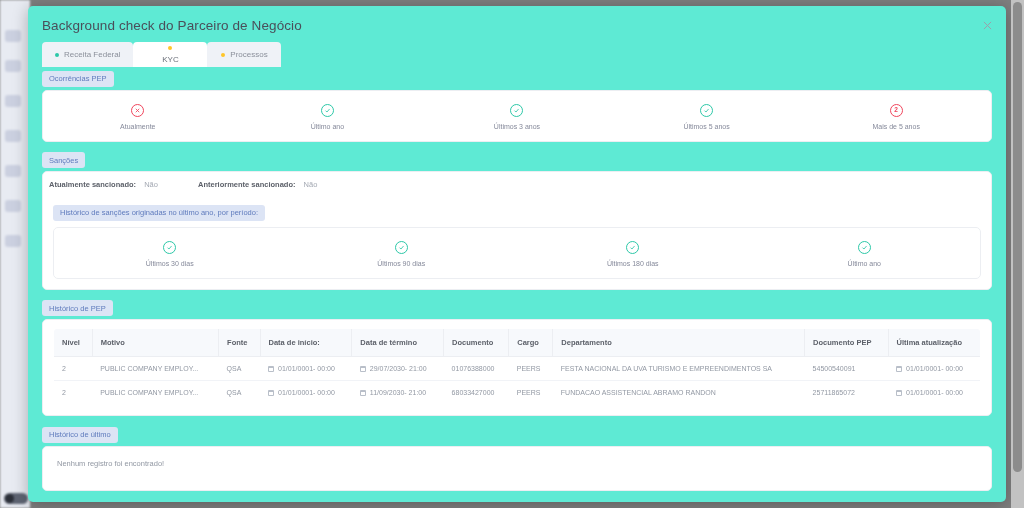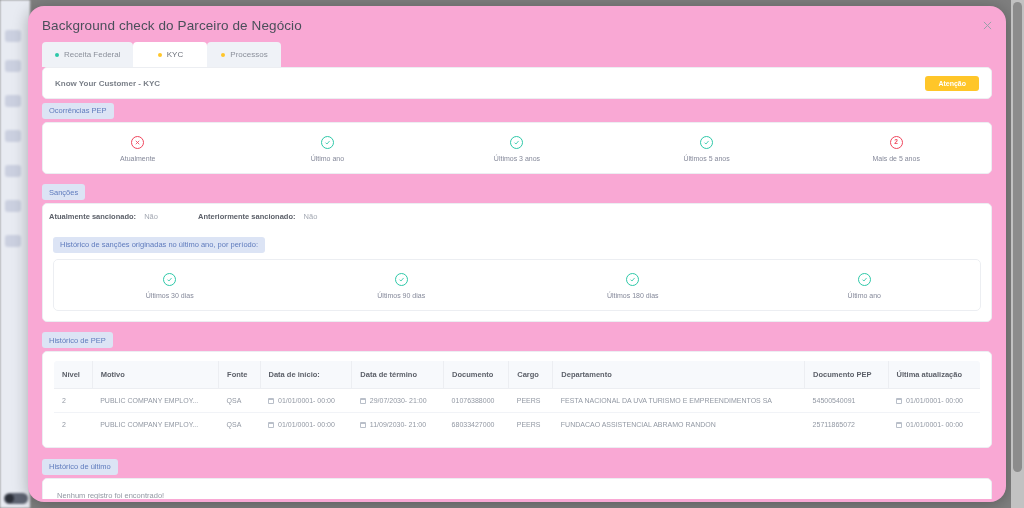--- a/index.html
+++ b/index.html
@@ -38,22 +38,22 @@
   #app-backdrop .bg-toggle::before {
     content: ""; position: absolute; left: 1px; top: 1px;
     width: 9px; height: 9px; border-radius: 50%; background: #2b2f38;
   }
 
   
   #modal {
     position: absolute;
     left: 28px; top: 6px;
     width: 978px; height: 496px;
-    background: #f9a8d4;
-    border-radius: 16px;
+    background: #5eead4;
+    border-radius: 5px;
     box-shadow: 0 2px 16px rgba(0,0,0,.28);
     overflow: hidden;
   }
   .modal-header {
     height: 38px;
     display: flex; align-items: center;
     padding: 0 14px 0 14px;
     position: relative;
   }
   .modal-title {
@@ -77,21 +77,21 @@
     height: 25px;
     min-width: 74px;
     display: flex; align-items: center; justify-content: center; gap: 5px;
     background: #eff2f7;
     border-radius: 4px 4px 0 0;
     padding: 0 13px;
     font-size: 8px; color: #8b909b;
     cursor: pointer;
     position: relative;
   }
-  .tab.active { background: #ffffff; color: #6b707a; }
+  .tab.active { background: #ffffff; color: #6b707a; flex-direction: column; }
   .tab .dot { width: 4px; height: 4px; border-radius: 50%; display: inline-block; }
 
   
   .modal-body {
     padding: 0 14px 10px 14px;
     height: calc(100% - 64px);
     overflow: hidden;
   }
   .card {
     background: #ffffff;
@@ -240,26 +240,20 @@
       <span>KYC</span>
     </div>
     <div class="tab">
       <span class="dot" style="background:#ffc629"></span>
       <span>Processos</span>
     </div>
   </div>
 
   <div class="modal-body">
 
-    <div class="card first">
-      <div class="kyc-bar">
-        <div class="kyc-title">Know Your Customer - KYC</div>
-        <div class="badge-warn">Atenção</div>
-      </div>
-    </div>
 
     <div style="">
       <span class="sec-pill">Ocorrências PEP</span>
       <div class="card first">
         <div class="status-row">
 
           <div class="status-cell">
             <span class="ico bad">
               <svg width="7" height="7" viewBox="0 0 10 10" aria-hidden="true">
                 <line x1="2.5" y1="2.5" x2="7.5" y2="7.5" stroke="#f0455c" stroke-width="1.2"></line>

